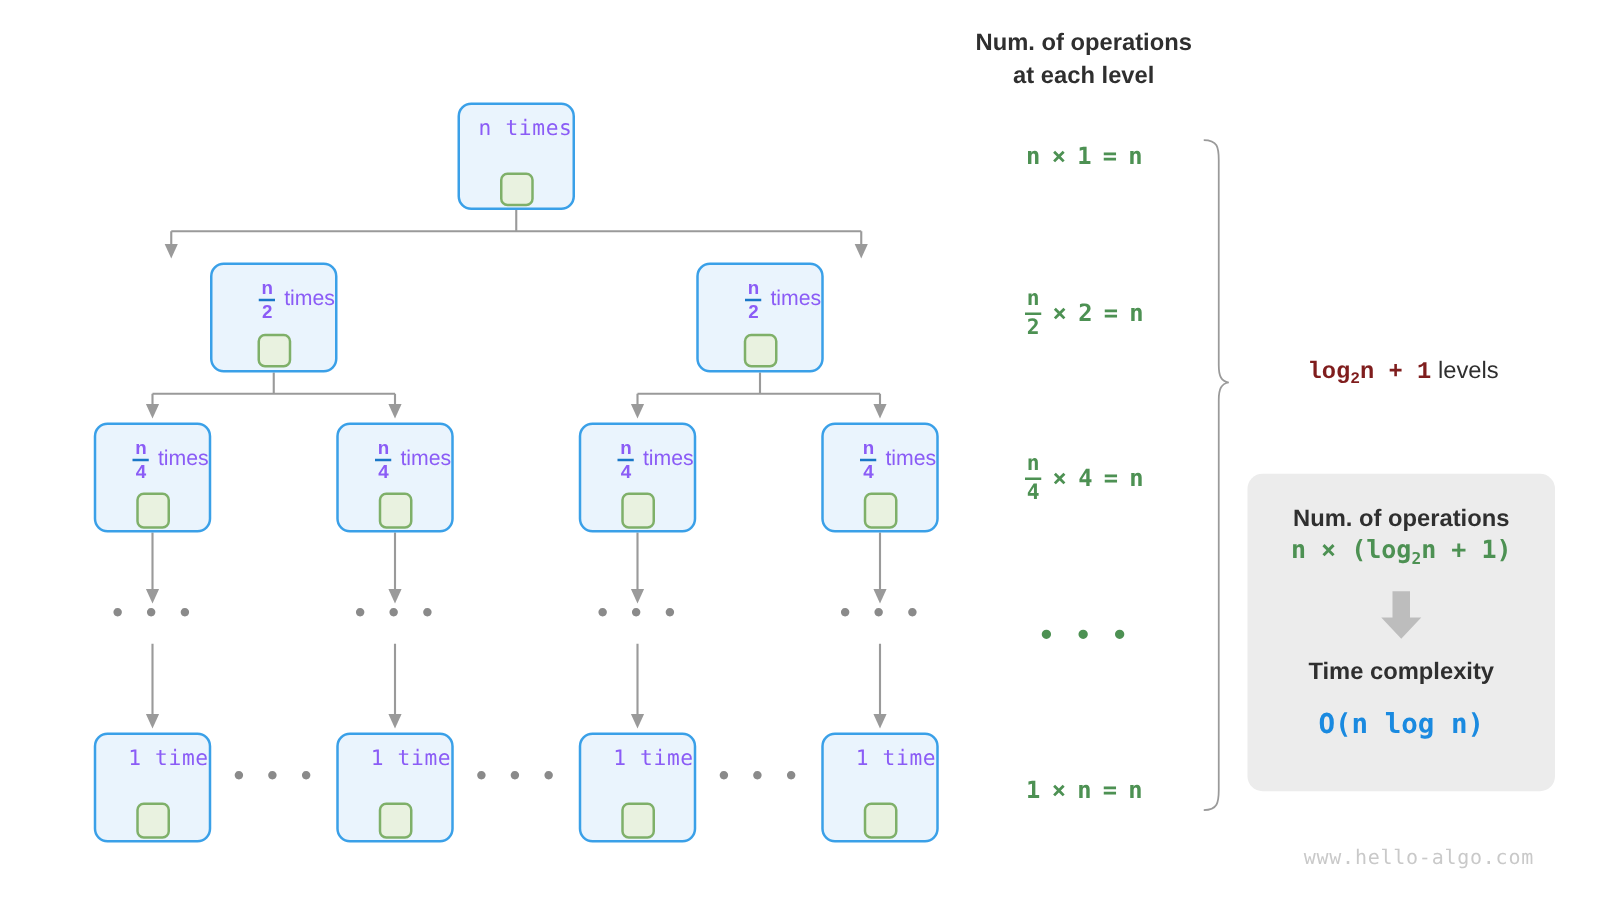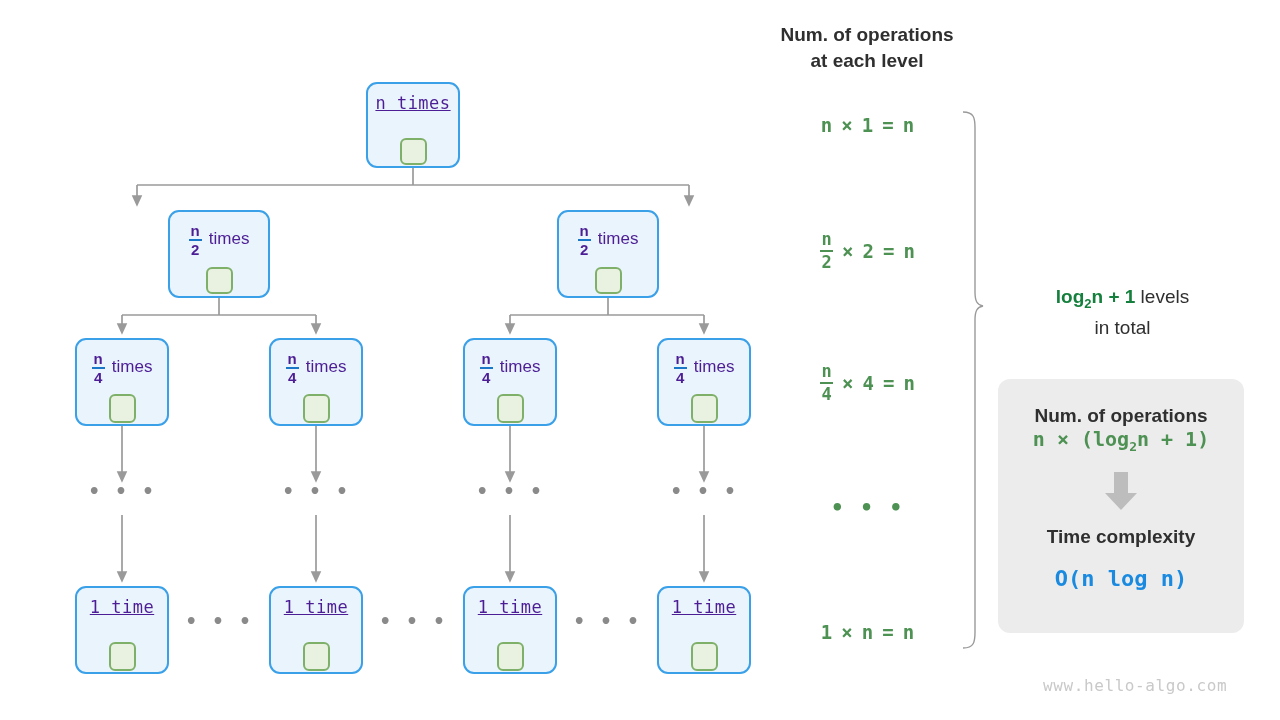--- a/index.html
+++ b/index.html
@@ -21,24 +21,23 @@
   .node {
     position: absolute;
     background: #eaf4fd;
     border: 2.2px solid #3aa0e8;
     border-radius: 11px;
   }
   .node .caption {
     position: absolute;
     left: 0; right: 0;
     top: 9px;
-    text-align: center;
-    color: #4c1d95;
+    text-align: right;
+    color: #8b5cf6;
     white-space: nowrap;
-    text-decoration: underline;
   }
   .cap-mono {
     font-family: "DejaVu Sans Mono", monospace;
     font-size: 17px;
     letter-spacing: .5px;
   }
   .cap-frac {
     display: inline-flex;
     align-items: center;
     justify-content: center;
@@ -129,23 +128,23 @@
   }
 
   .levels-note {
     position: absolute;
     text-align: center;
     font-size: 19px;
     color: #2f2f2f;
     line-height: 1.45;
   }
   .levels-note .mono-green {
-    font-family: Liberation Sans, sans-serif;
-    font-weight: 700;
-    color: #15803d;
+    font-family: Liberation Mono, monospace;
+    font-weight: 700;
+    color: #7f1d1d;
   }
   .levels-note .sub { font-size: 13px; vertical-align: sub; }
 
   
   .card {
     position: absolute;
     background: #ececec;
     border-radius: 12px;
     display: flex;
     flex-direction: column;
@@ -398,21 +397,20 @@
         <span>n</span>
         <span>=</span>
         <span>n</span>
       </div>
     </div>
 
   <div class="levels-note" style="left:1000px; top:283px; width:245px;">
     <div>
       <span class="mono-green"><span>log</span><span class="sub">2</span><span>n + 1</span></span><span> levels</span>
     </div>
-    <div>in total</div>
   </div>
 
   <div class="card" style="left:998px; top:379px; width:246px; height:254px; padding-top:26px;">
     <div class="card-h">Num. of operations</div>
     <div class="card-formula" style=""><span>n × (log</span><span class="sub">2</span><span>n + 1)</span></div>
 
     <svg width="46" height="46" style="margin-top:14px;" viewBox="0 0 46 46">
       <path d="M16,4 L30,4 L30,25 L39,25 L23,42 L7,25 L16,25 Z" fill="#bdbdbd"></path>
     </svg>
 

